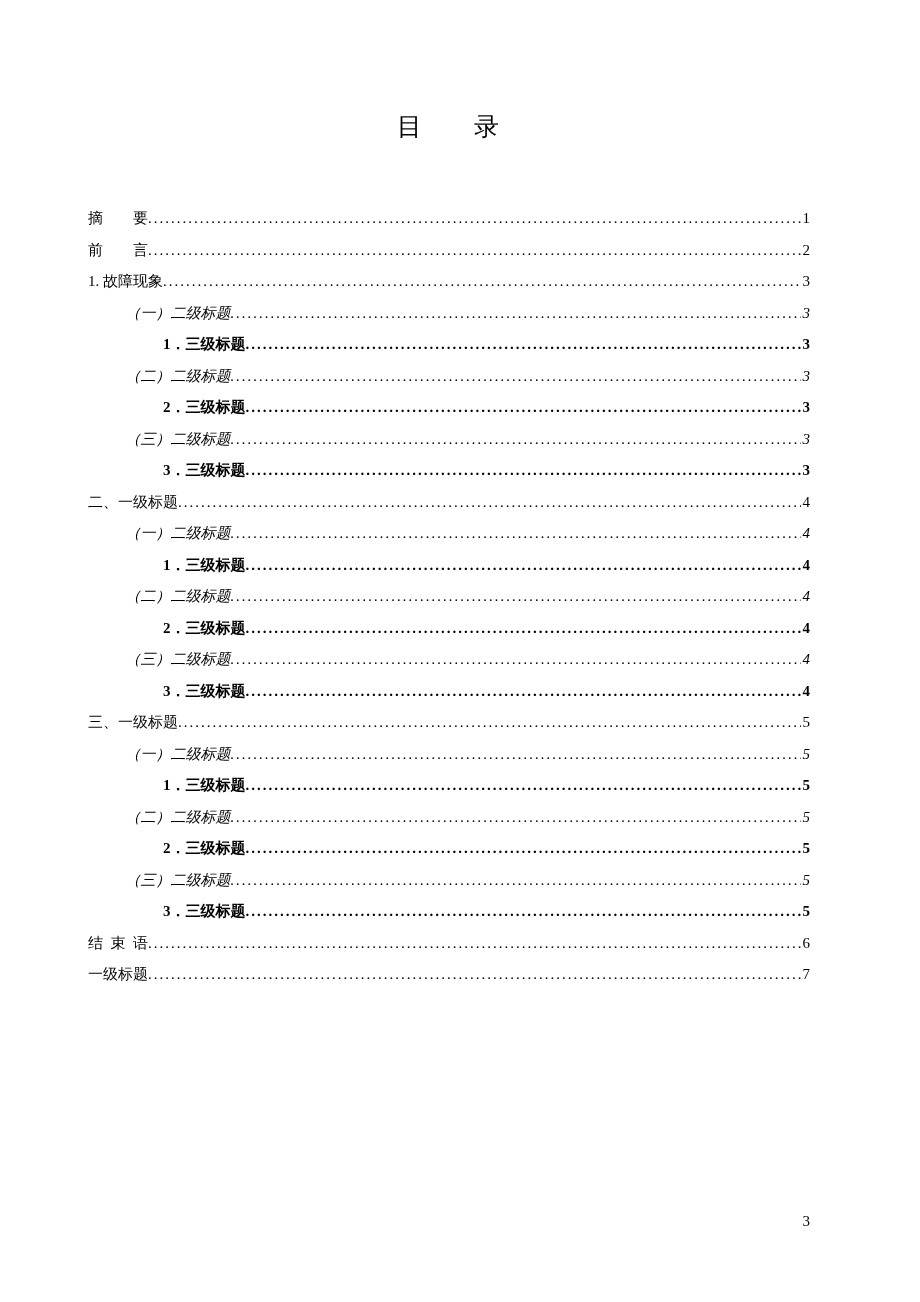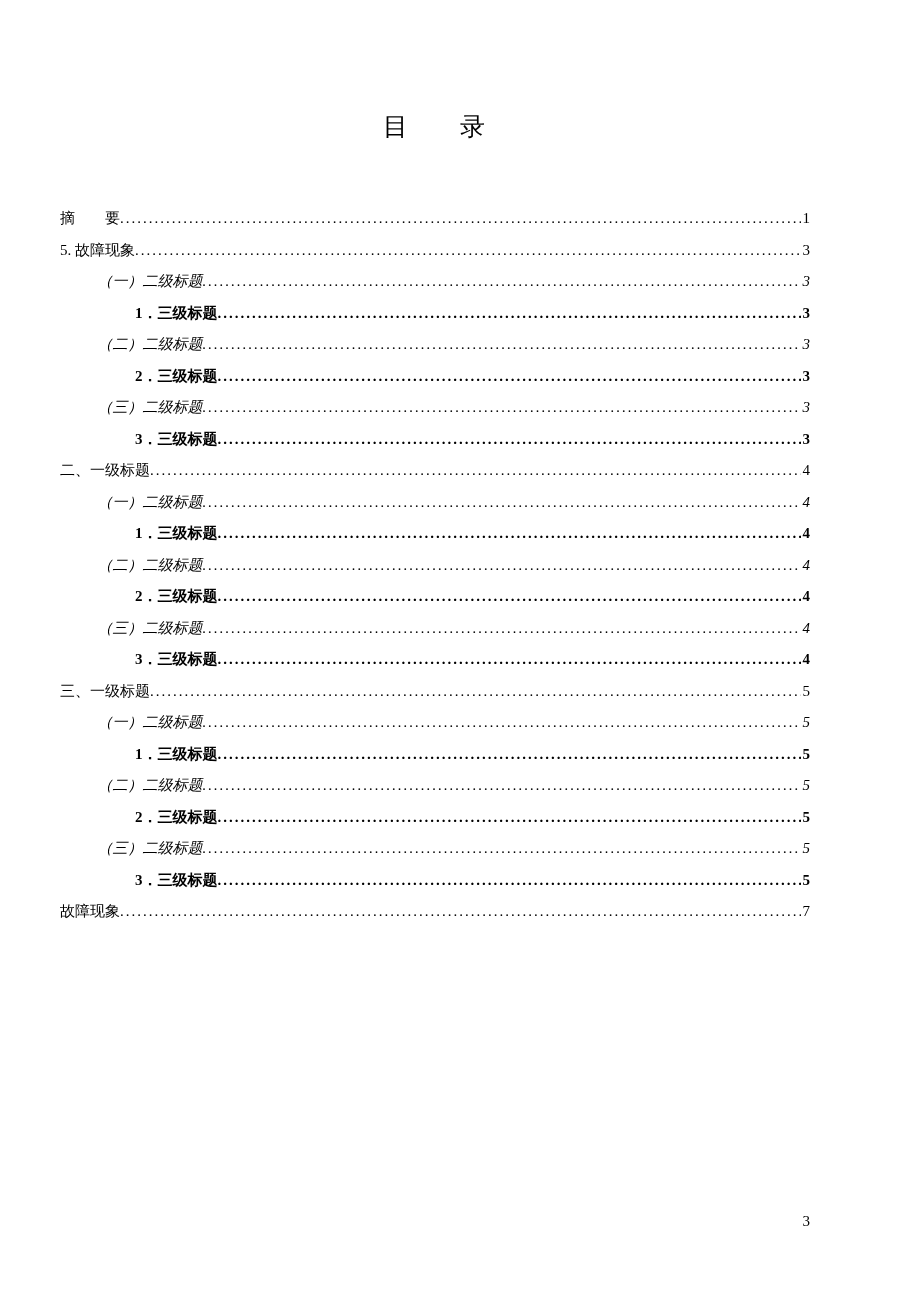--- a/index.html
+++ b/index.html
@@ -7,21 +7,21 @@
     padding: 0;
     background: #fff;
     color: #000;
     font-family: "SimSun", "宋体", serif;
   }
   .page {
     position: relative;
     width: 920px;
     height: 1302px;
     box-sizing: border-box;
-    padding: 110px 110px 0 60px;
+    padding: 110px 110px 0 88px;
   }
   .heading {
     font-size: 25px;
     text-align: center;
     margin-bottom: 60px;
     letter-spacing: 2px;
   }
   .heading .gap {
     display: inline-block;
     width: 2em;
@@ -69,21 +69,26 @@
     <span>目</span><span class="gap"></span><span>录</span>
   </div>
 
   <div class="toc" id="toc">
       <div class="toc-row indent-0">
         <span class="toc-label"><span>摘</span><span style="display: inline-block; width: 2em;"></span><span>要</span></span>
         <span class="leaders"></span>
         <span class="toc-page">1</span>
       </div>
       <div class="toc-row indent-0">
-        <span class="toc-label">5. 故障现象</span>
+        <span class="toc-label"><span>前</span><span style="display: inline-block; width: 2em;"></span><span>言</span></span>
+        <span class="leaders"></span>
+        <span class="toc-page">2</span>
+      </div>
+      <div class="toc-row indent-0">
+        <span class="toc-label">1. 故障现象</span>
         <span class="leaders"></span>
         <span class="toc-page">3</span>
       </div>
       <div class="toc-row indent-1">
         <span class="toc-label">（一）二级标题</span>
         <span class="leaders"></span>
         <span class="toc-page">3</span>
       </div>
       <div class="toc-row indent-2">
         <span class="toc-label">1．三级标题</span>
@@ -174,20 +179,25 @@
         <span class="toc-label">（三）二级标题</span>
         <span class="leaders"></span>
         <span class="toc-page">5</span>
       </div>
       <div class="toc-row indent-2">
         <span class="toc-label">3．三级标题</span>
         <span class="leaders"></span>
         <span class="toc-page">5</span>
       </div>
       <div class="toc-row indent-0">
-        <span class="toc-label">故障现象</span>
+        <span class="toc-label"><span>结</span><span style="display: inline-block; width: 0.5em;"></span><span>束</span><span style="display: inline-block; width: 0.5em;"></span><span>语</span></span>
+        <span class="leaders"></span>
+        <span class="toc-page">6</span>
+      </div>
+      <div class="toc-row indent-0">
+        <span class="toc-label">一级标题</span>
         <span class="leaders"></span>
         <span class="toc-page">7</span>
       </div>
     </div>
 
   <div class="page-number">3</div>
 </div>
 
 </body></html>

